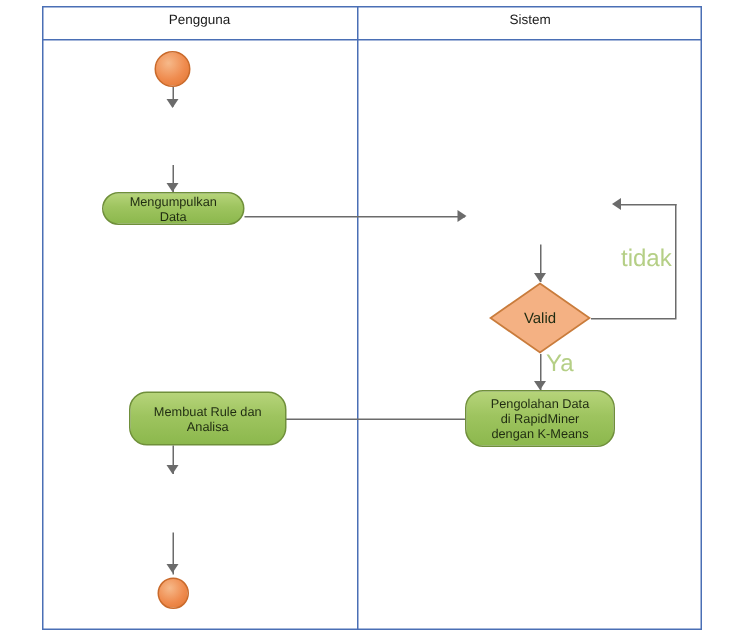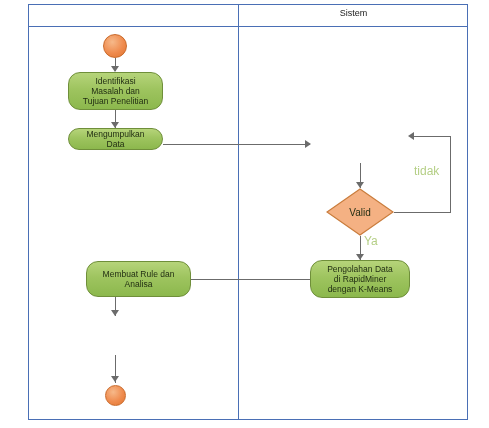--- a/index.html
+++ b/index.html
@@ -126,47 +126,43 @@
     border-left: 6px solid #6b6b6b;
   }
   .arrow.left {
     border-top: 4px solid transparent;
     border-bottom: 4px solid transparent;
     border-right: 6px solid #6b6b6b;
   }
 
   .edge-label {
     position: absolute;
-    font-size: 12px;
+    font-size: 16px;
     color: #b5cf86;
     font-family: "Liberation Sans", sans-serif;
     white-space: nowrap;
   }
 </style>
 </head>
 <body>
 
 <div id="canvas">
 
   <div class="frame"></div>
   <div class="divider"></div>
   <div class="header-rule"></div>
 
+  <div class="lane-title left">Pengguna</div>
   <div class="lane-title right">Sistem</div>
 
   <div class="start-node" style="left:103px; top:34px; width:24px; height:24px;"></div>
 
   <div class="line v" style="left:115px; top:58px; height:13px;"></div>
   <div class="arrow down" style="left:111px; top:66px;"></div>
 
-  <div class="node" style="left:68px; top:72px; width:95px; height:38px;">
-    <span>Identifikasi
-Masalah dan
-Tujuan Penelitian</span>
-  </div>
 
   <div class="line v" style="left:115px; top:110px; height:18px;"></div>
   <div class="arrow down" style="left:111px; top:122px;"></div>
 
   <div class="node" style="left:68px; top:128px; width:95px; height:22px;">
     <span>Mengumpulkan
 Data</span>
   </div>
 
   <div class="line h" style="left:163px; top:144px; width:147px;"></div>

